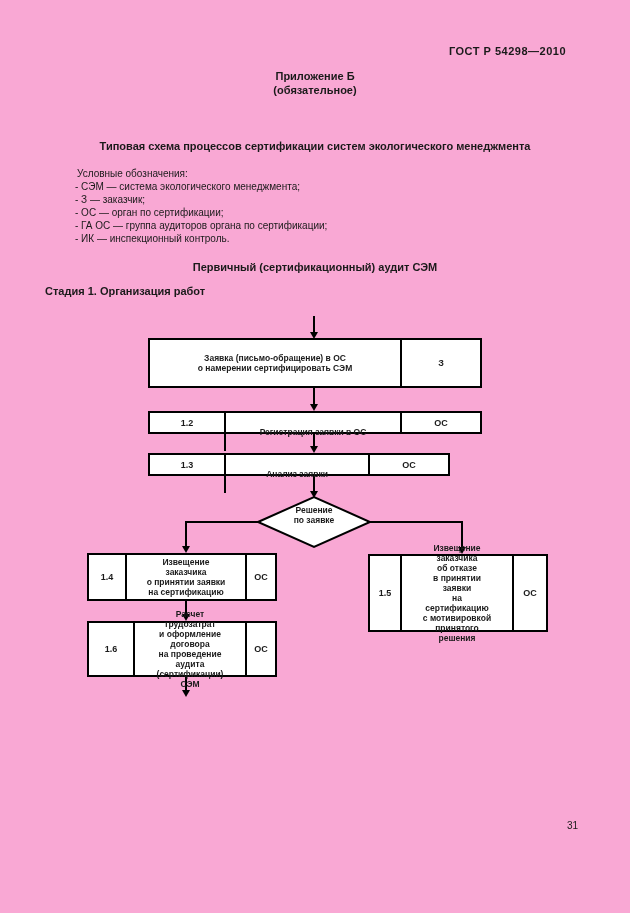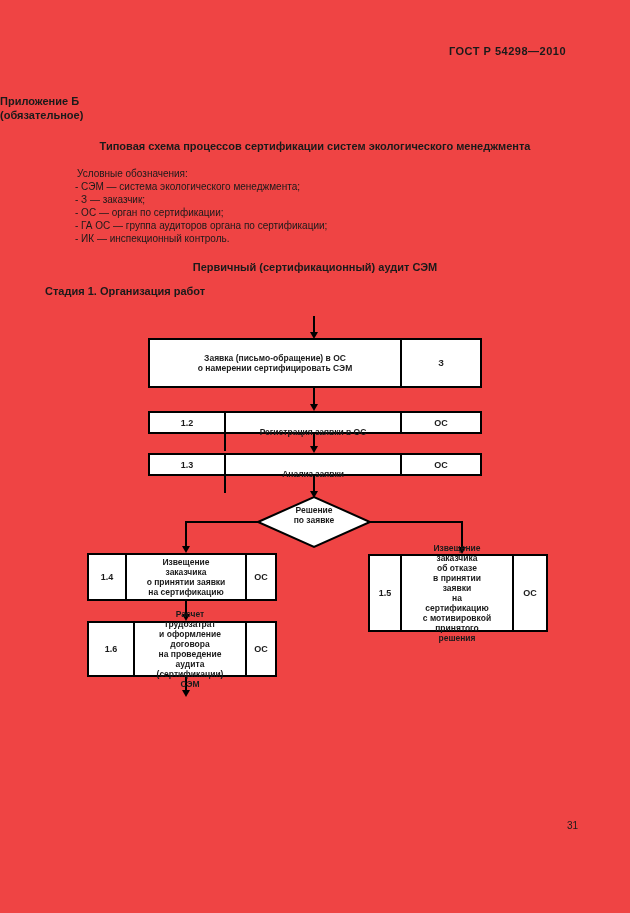--- a/index.html
+++ b/index.html
@@ -1,31 +1,31 @@
 <!DOCTYPE html>
 <html><head>
 <meta charset="utf-8">
 <style>
   html,body{margin:0;padding:0;background:#e8e8e8;}
   .page{
     position:relative;
     width:630px;height:913px;
     margin:0 auto;
-    background:#ef4444;
+    background:#f9a8d4;
     font-family:"Liberation Sans","DejaVu Sans",sans-serif;
     color:#1a1a1a;
     overflow:hidden;
   }
   .doc-header{
     position:absolute;top:45px;right:64px;
     font-size:11px;font-weight:bold;letter-spacing:.5px;
   }
   .appendix{
-    position:absolute;top:94px;left:0;width:100%;
-    text-align:left;font-size:11px;font-weight:bold;line-height:14px;
+    position:absolute;top:69px;left:0;width:100%;
+    text-align:center;font-size:11px;font-weight:bold;line-height:14px;
   }
   .doc-title{
     position:absolute;top:140px;left:0;width:100%;
     text-align:center;font-size:11px;font-weight:bold;
   }
   .legend{
     position:absolute;top:167px;left:75px;
     font-size:10px;line-height:13px;font-weight:normal;
   }
   .audit-heading{
@@ -121,21 +121,21 @@
 о намерении сертифицировать СЭМ</div>
     <div class="cell actor" style="width:80px;">З</div>
   </div>
 
   <div class="fbox" style="left:148px;top:411px;width:334px;height:23px;">
     <div class="cell num" style="width:74px;">1.2</div>
     <div class="cell txt">Регистрация заявки в ОС</div>
     <div class="cell actor" style="width:80px;">ОС</div>
   </div>
 
-  <div class="fbox" style="left:148px;top:453px;width:334px;height:23px;">
+  <div class="fbox" style="left:148px;top:453px;width:302px;height:23px;">
     <div class="cell num" style="width:74px;">1.3</div>
     <div class="cell txt">Анализ заявки</div>
     <div class="cell actor" style="width:80px;">ОС</div>
   </div>
 
   <div class="decision-label">Решение
 по заявке</div>
 
   <div class="fbox" style="left:87px;top:553px;width:190px;height:48px;">
     <div class="cell num" style="width:36px;">1.4</div>

